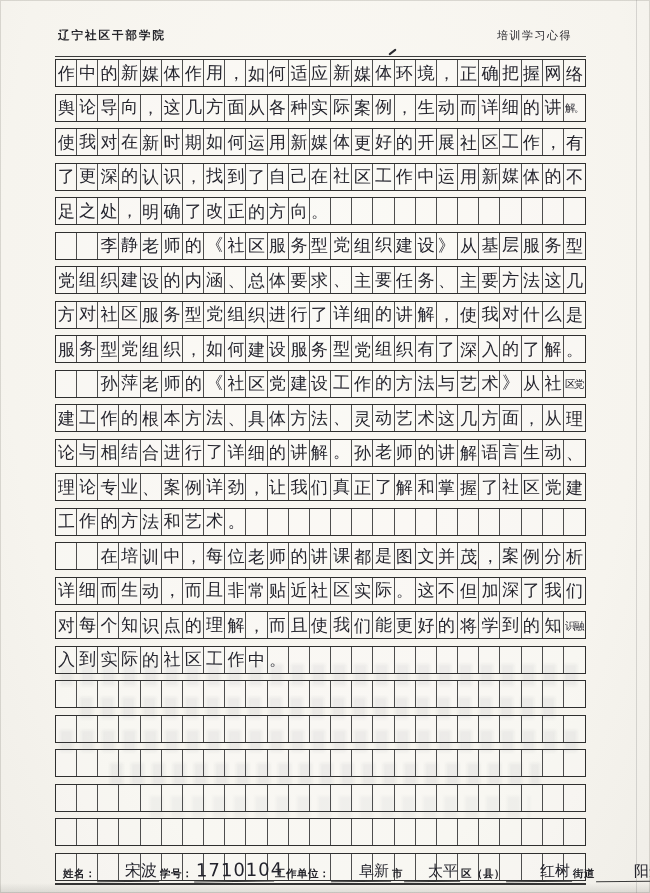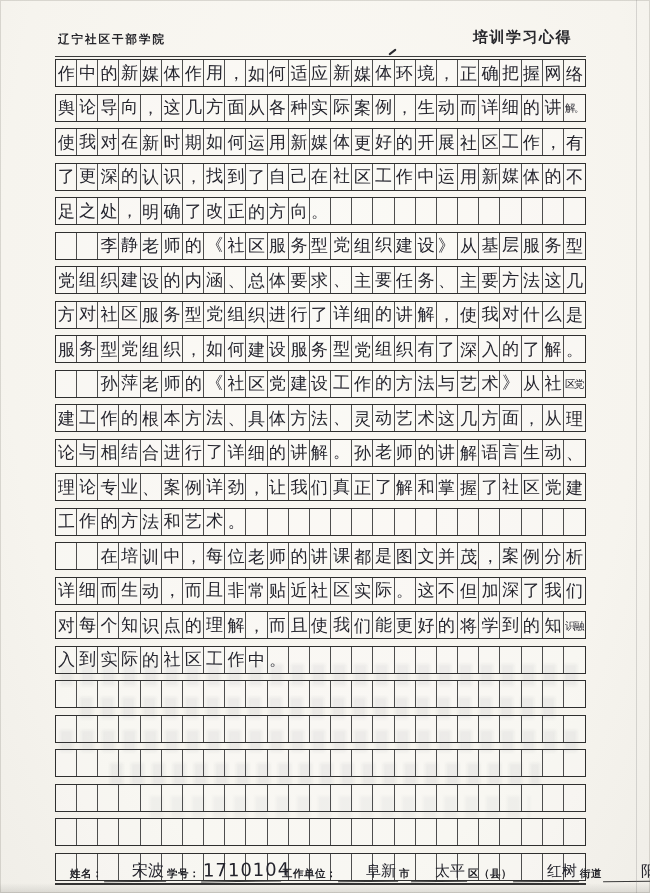--- a/index.html
+++ b/index.html
@@ -23,21 +23,21 @@
     background:#2b2b30;transform:rotate(-38deg);border-radius:1px;}
 
   
   .header{
     position:absolute;top:28px;left:58px;right:78px;
     display:flex;justify-content:space-between;align-items:flex-end;
     font-family:"DejaVu Serif","Liberation Serif",serif;
     color:#26262b;
   }
   .header .inst{font-size:11.5px;letter-spacing:2px;font-weight:600;}
-  .header .title{font-size:15px;letter-spacing:1.5px;font-weight:700;}
+  .header .title{font-size:11px;letter-spacing:1.5px;font-weight:400;}
 
   
   .grid{
     position:absolute;left:55px;top:56px;width:531px;
     display:flex;flex-direction:column;gap:6.5px;
     border-top:1px solid #3a3a3a;border-bottom:2px solid #333;
     padding:2px 0 2px 0;
   }
   .grid-row{
     display:grid;grid-template-columns:repeat(25,1fr);
@@ -69,21 +69,21 @@
     filter:blur(1.4px);opacity:.8;pointer-events:none;
   }
   .bleed.b1{top:664px;}
   .bleed.b2{top:697px;width:480px;left:80px;}
   .bleed.b3{top:730px;}
   .bleed.b4{top:763px;width:430px;left:110px;}
   .bleed.b5{top:796px;width:380px;left:150px;opacity:.55;}
 
   
   .footer{
-    position:absolute;left:69px;right:12px;top:851px;
+    position:absolute;left:62px;right:12px;top:851px;
     display:flex;align-items:flex-end;white-space:nowrap;
     color:#222228;
   }
   .footer .label{
     font-family:"DejaVu Serif","Liberation Serif",serif;
     font-size:10.5px;font-weight:700;letter-spacing:.5px;
     padding:0 1px 1px 1px;
   }
   .footer .entry{
     display:inline-block;text-align:right;

